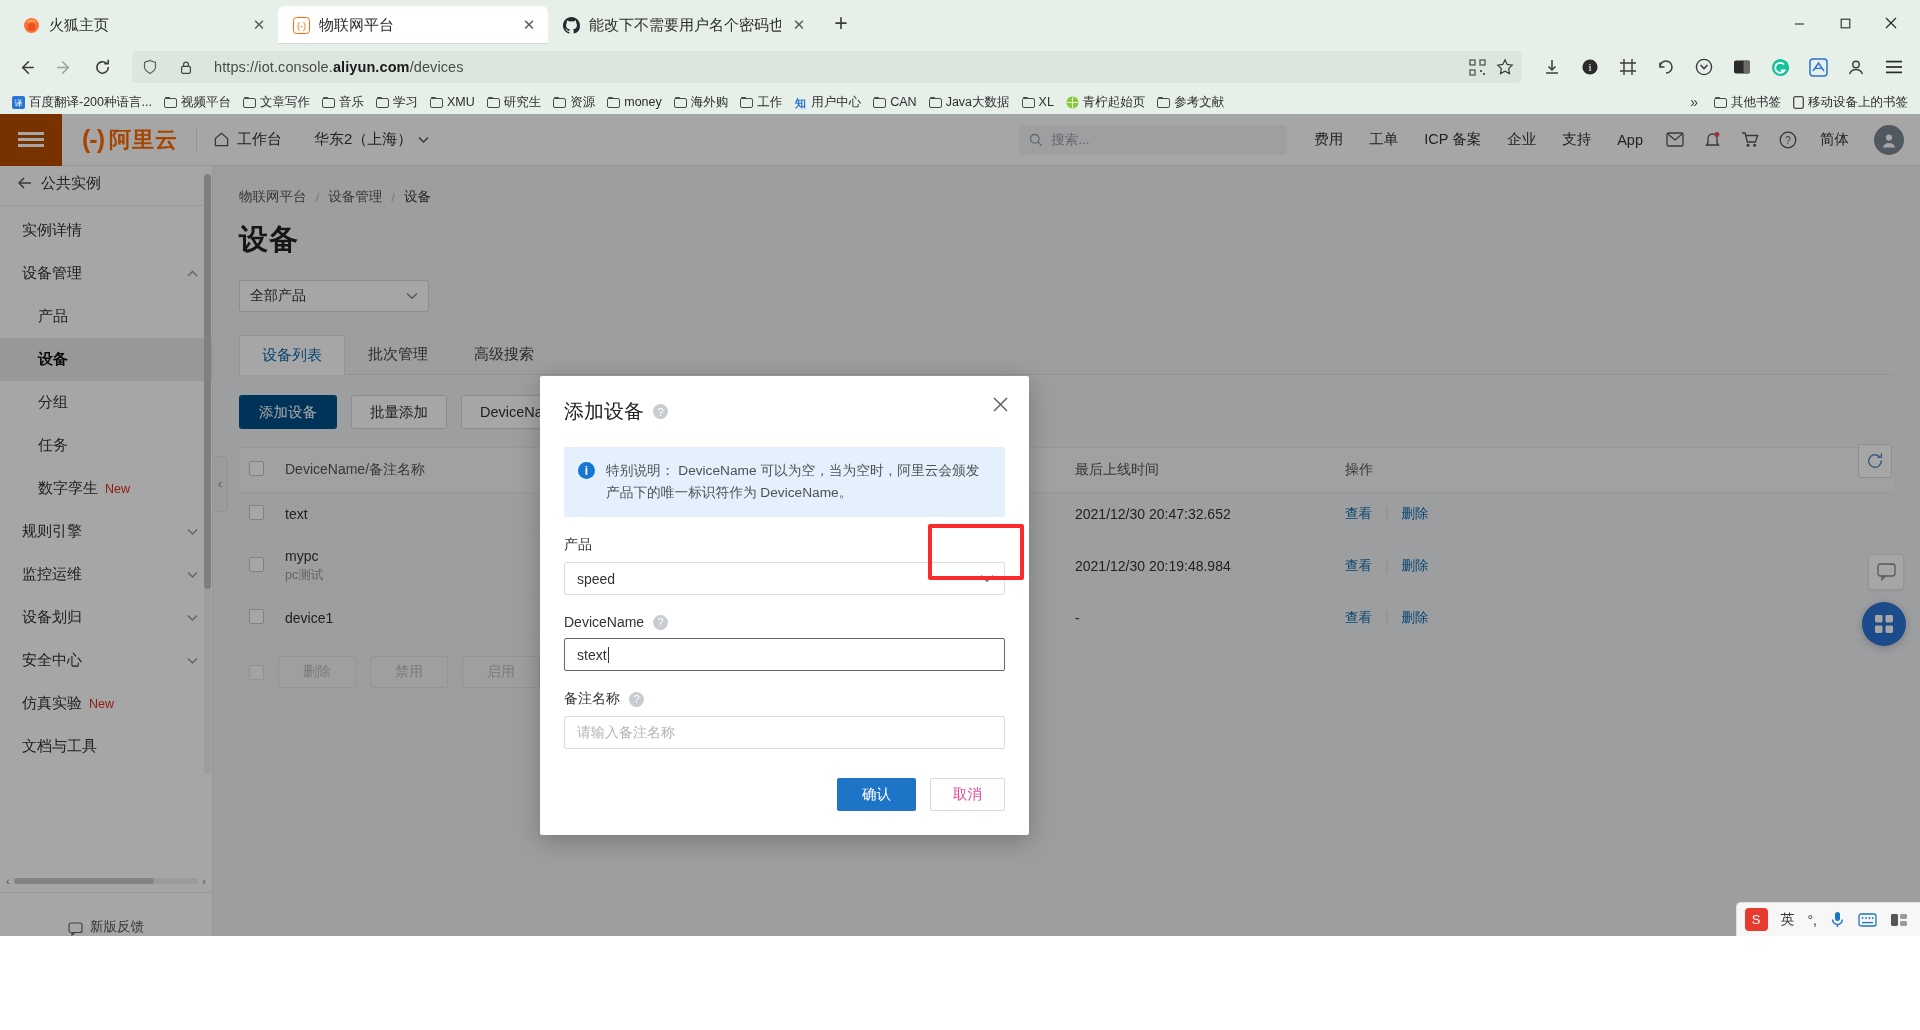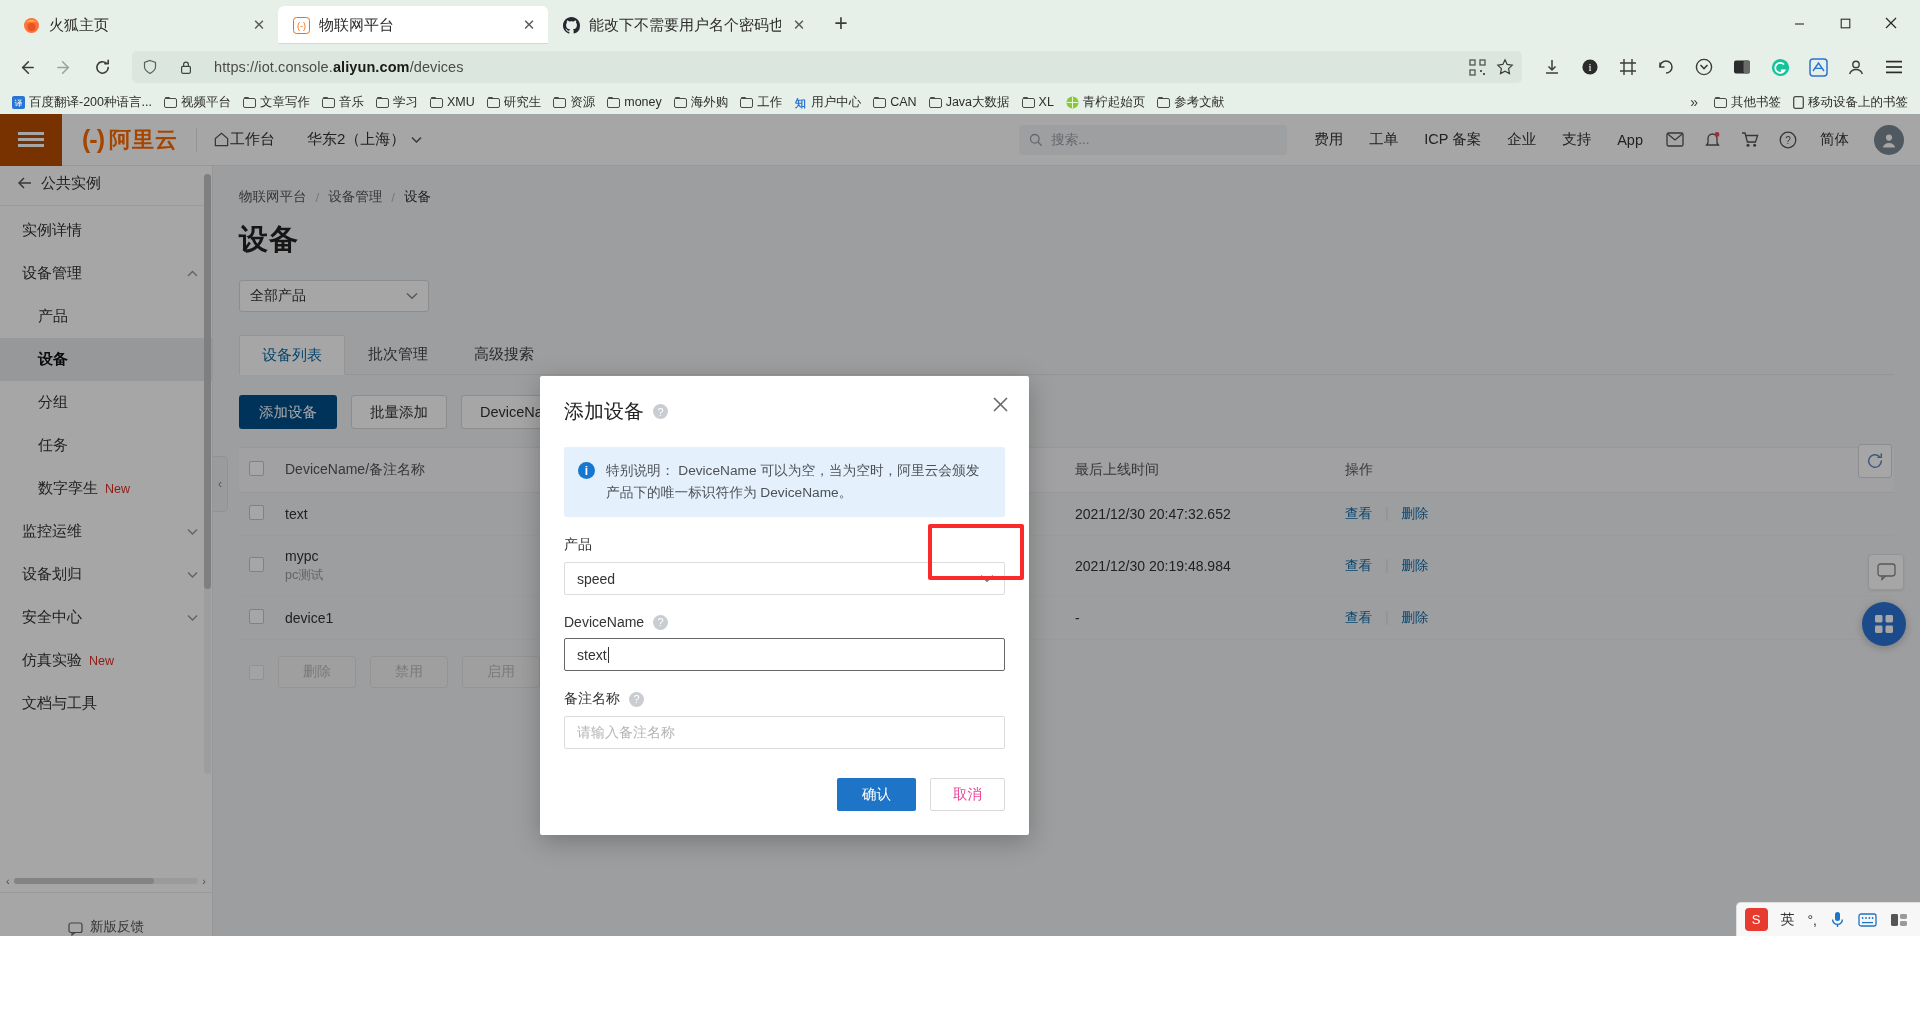--- a/index.html
+++ b/index.html
@@ -53,21 +53,21 @@
   
   .console { position:relative; width:1920px; height:822px; background:#f2f3f5; overflow:hidden; }
 
   .topbar { height:52px; background:#fff; display:flex; align-items:center; border-bottom:1px solid #e8e8e8; }
   .hamburger { width:62px; height:52px; background:#b84d00; display:flex; align-items:center; justify-content:center; flex:0 0 62px; }
   .hamburger span { display:block; width:26px; height:2.6px; background:#fff; margin:3.2px 0; }
   .brand { display:flex; align-items:center; padding:0 18px 0 20px; }
   .brand-logo { color:#ff6a00; font-size:25px; font-weight:700; letter-spacing:-1px; }
   .brand-zh { color:#ff6a00; font-size:22px; font-weight:700; margin-left:5px; letter-spacing:1px; }
   .vsep { width:1px; height:24px; background:#e2e2e2; }
-  .top-item { display:flex; align-items:center; padding:0 16px; height:52px; font-size:15px; color:#333; }
+  .top-item { display:flex; align-items:center; gap:7px; padding:0 16px; height:52px; font-size:15px; color:#333; }
   .top-item.region { gap:6px; }
   .top-spacer { flex:1; }
   .searchbox {
     width:268px; height:30px; background:#f3f4f6; border-radius:4px; display:flex; align-items:center;
     gap:8px; padding:0 10px; font-size:13.5px; color:#9aa0a6; margin-right:14px;
   }
   .top-link { font-size:14.5px; color:#333; padding:0 13px; }
   .top-ico { padding:0 10px; color:#444; display:flex; align-items:center; }
   .avatar { width:30px; height:30px; border-radius:50%; background:#7b8794; margin:0 16px 0 12px; display:flex; align-items:center; justify-content:center; }
 
@@ -601,20 +601,28 @@
       <div class="side-item child">
         <span class="lbl">分组</span>
       </div>
       <div class="side-item child">
         <span class="lbl">任务</span>
       </div>
       <div class="side-item child">
         <span class="lbl">
           <span>数字孪生</span>
           <span class="badge-new">New</span>
+        </span>
+      </div>
+      <div class="side-item">
+        <span class="lbl">规则引擎</span>
+        <span class="chev">
+          <svg width="11" height="8" viewBox="0 0 11 8">
+              <path d="M1 1.5 L5.5 6 L10 1.5" fill="none" stroke="#999" stroke-width="1.4"></path>
+            </svg>
         </span>
       </div>
       <div class="side-item">
         <span class="lbl">监控运维</span>
         <span class="chev">
           <svg width="11" height="8" viewBox="0 0 11 8">
               <path d="M1 1.5 L5.5 6 L10 1.5" fill="none" stroke="#999" stroke-width="1.4"></path>
             </svg>
         </span>
       </div>

